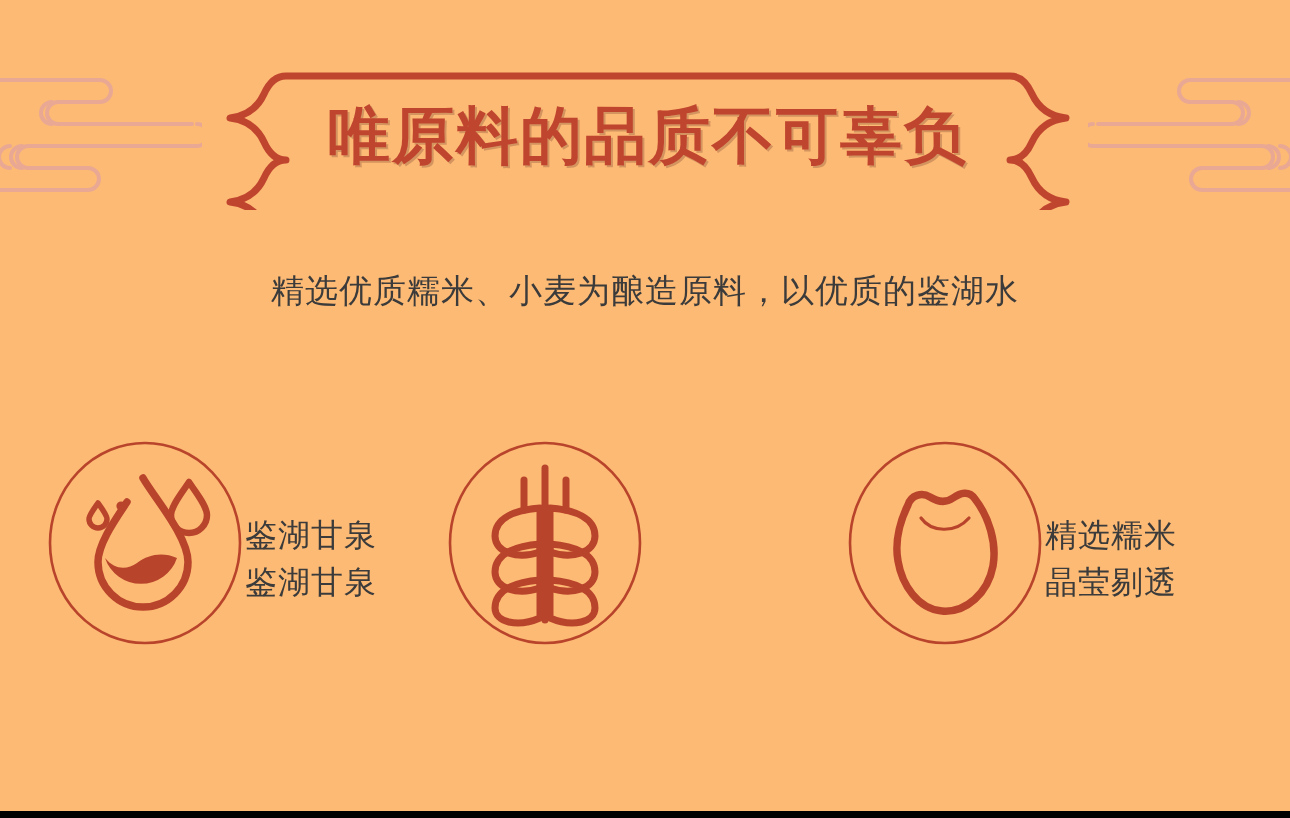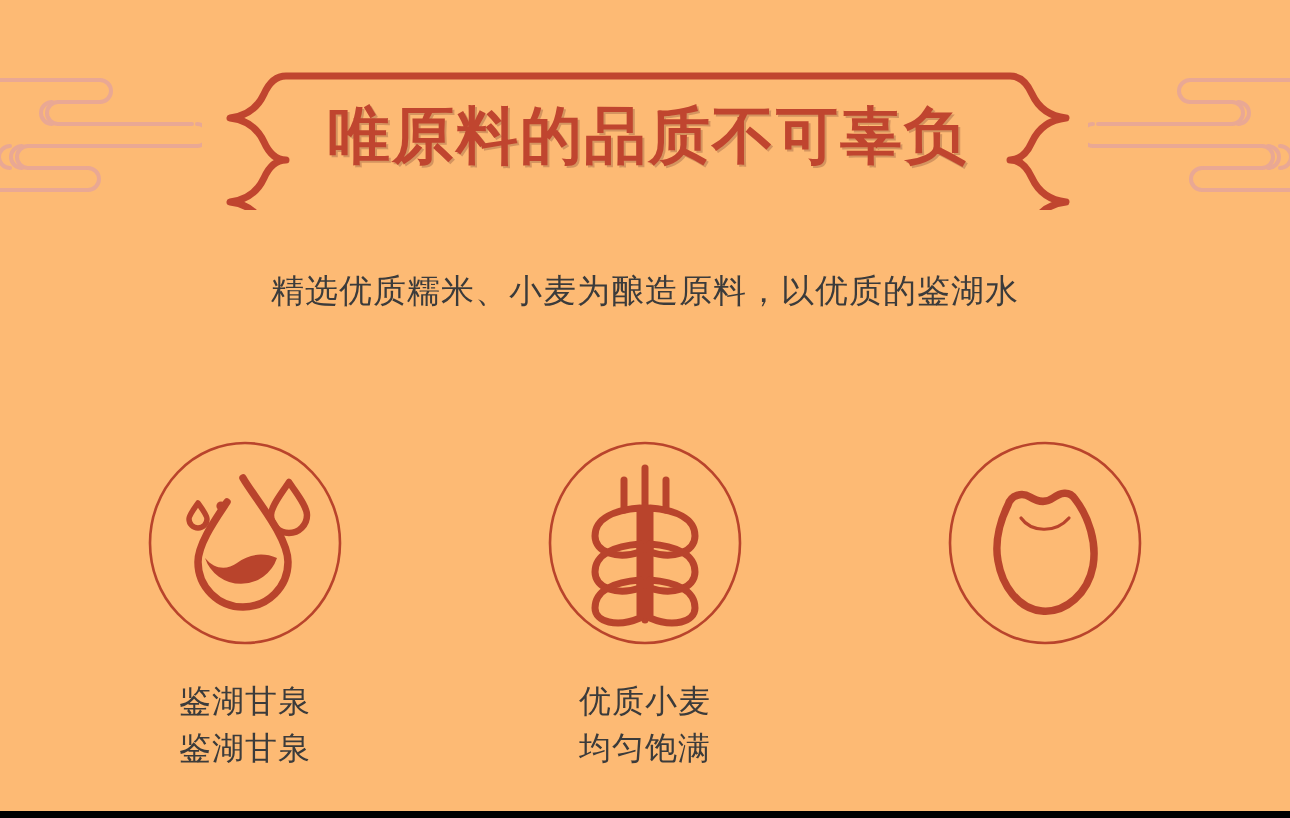--- a/index.html
+++ b/index.html
@@ -78,21 +78,21 @@
     position: absolute;
     left: 0;
     top: 440px;
     width: 1290px;
     display: flex;
     justify-content: center;
   }
   .feature {
     width: 400px;
     display: flex;
-    flex-direction: column;
+    flex-direction: row;
     align-items: center;
   }
   .feature-icon {
     width: 200px;
     height: 210px;
     display: block;
   }
   .feature-label {
     margin-top: 28px;
     text-align: center;
@@ -218,39 +218,39 @@
 
           <path d="M95 68 C70 70 50 78 50 96 C50 112 72 120 95 112 Z"></path>
           <path d="M95 104 C70 106 50 114 50 132 C50 148 72 156 95 148 Z"></path>
           <path d="M95 140 C70 142 50 150 50 168 C50 182 72 188 95 178 Z"></path>
 
           <path d="M105 68 C130 70 150 78 150 96 C150 112 128 120 105 112 Z"></path>
           <path d="M105 104 C130 106 150 114 150 132 C150 148 128 156 105 148 Z"></path>
           <path d="M105 140 C130 142 150 150 150 168 C150 182 128 188 105 178 Z"></path>
         </g>
       </svg>
-      <div class="feature-label">
-        <span>优质小麦</span>
-        <span>均匀饱满</span>
-      </div>
     </div>
 
     <div class="feature">
       <svg class="feature-icon" viewBox="0 0 200 210">
         <ellipse cx="100" cy="103" rx="95" ry="100" fill="none" stroke="#B9442C" stroke-width="2.6"></ellipse>
 
         <path d="M63 65
                  c3 -10 14 -13 22 -8
                  c8 5 16 6 23 1
                  c7 -5 16 -8 22 1
                  c14 18 22 44 18 67
                  c-5 27 -27 47 -51 45
                  c-24 -2 -40 -26 -44 -50
                  c-4 -22 4 -44 10 -56 Z" fill="none" stroke="#B9442C" stroke-width="7.5" stroke-linejoin="round" stroke-linecap="round"></path>
 
         <path d="M76 78 c10 14 34 16 48 0" fill="none" stroke="#B9442C" stroke-width="3.2" stroke-linecap="round"></path>
       </svg>
+      <div class="feature-label">
+        <span>精选糯米</span>
+        <span>晶莹剔透</span>
+      </div>
     </div>
 
   </div>
 
   <div class="bottom-bar"></div>
 </div>
 
 </body></html>

